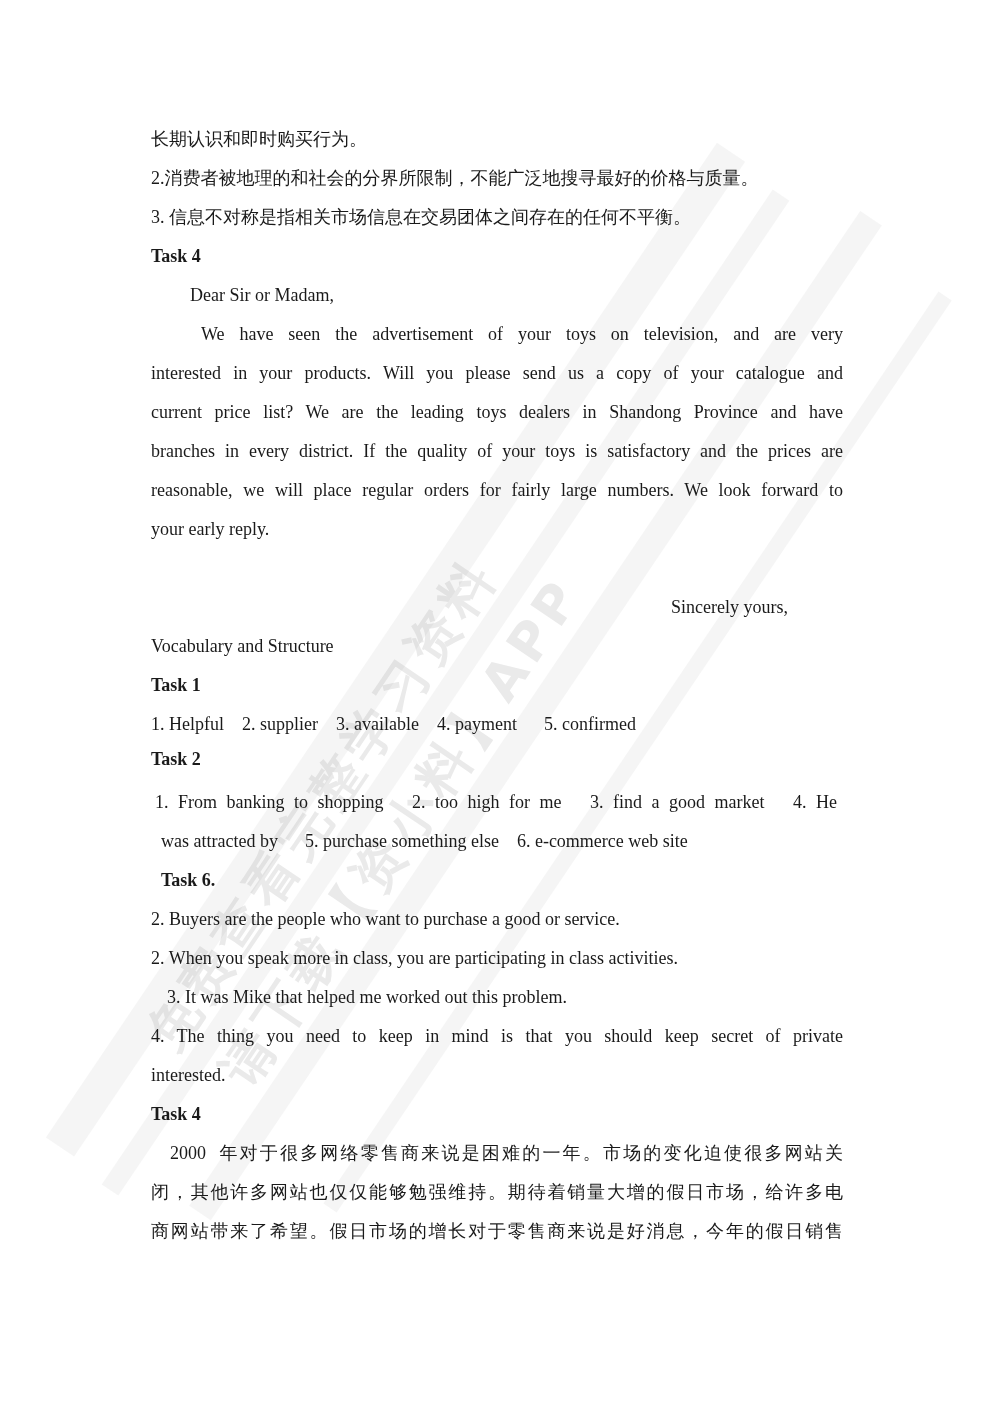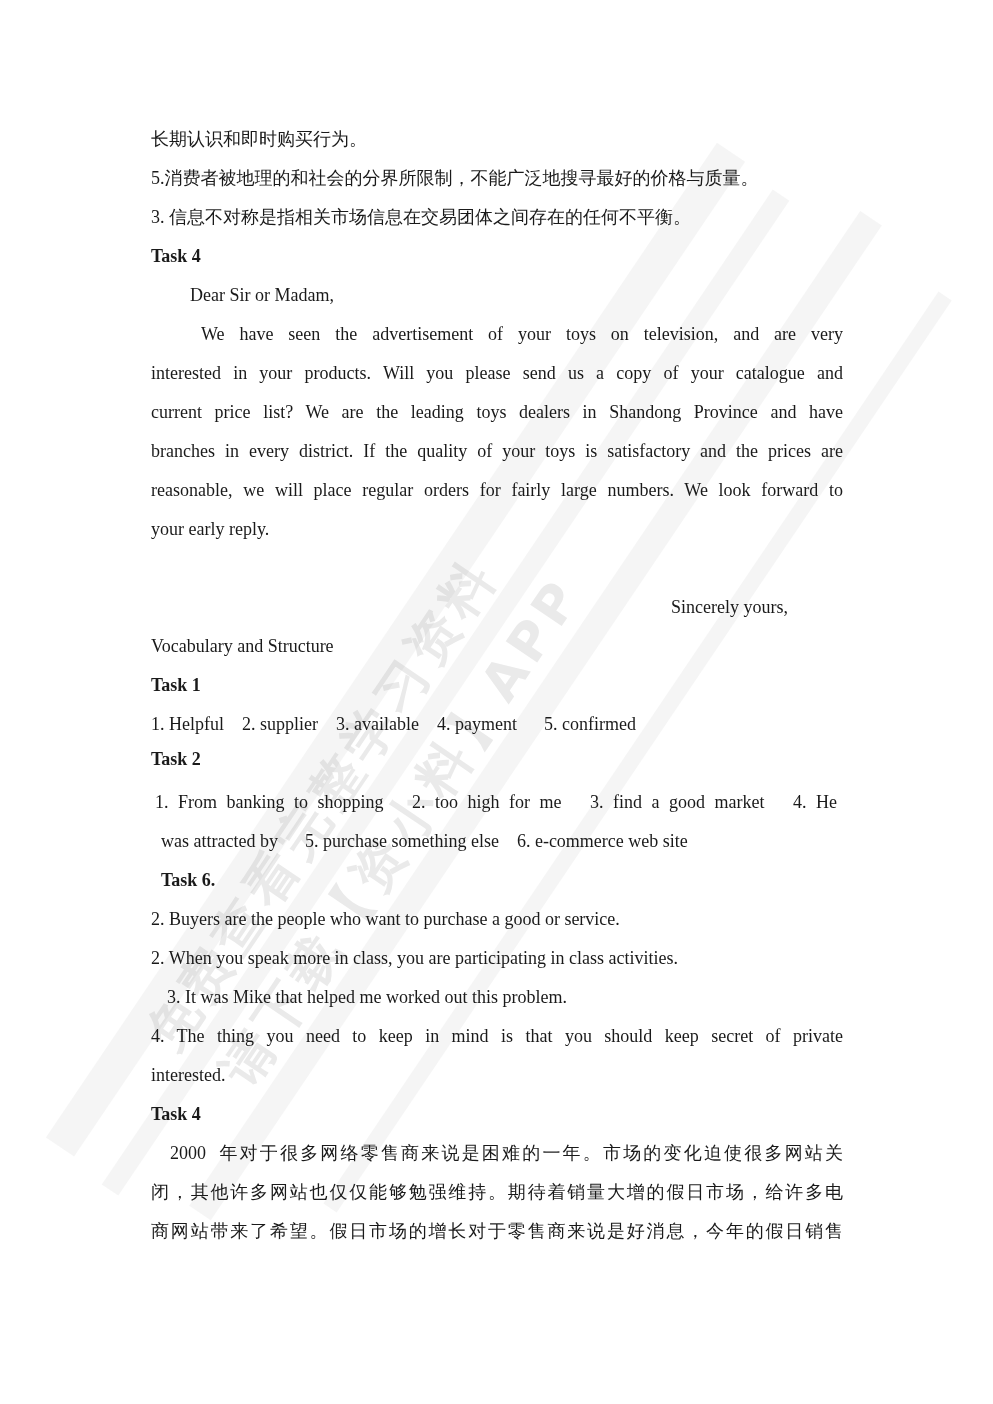--- a/index.html
+++ b/index.html
@@ -34,21 +34,21 @@
     <div class="wm-stripe" style="left:60px; top:1130px; width:1200px;"></div>
     <div class="wm-stripe" style="left:110px; top:1180px; width:1200px; height:20px;"></div>
     <div class="wm-stripe" style="left:200px; top:1200px; width:1200px; height:26px;"></div>
     <div class="wm-stripe" style="left:330px; top:1200px; width:1100px; height:16px;"></div>
     <div class="wm-text" style="left:160px; top:1010px;">免费查看完整学习资料</div>
     <div class="wm-text" style="left:235px; top:1045px;">请下载【资小料】APP</div>
   </div>
 
   <div class="content">
     <div class="line" style="top:3px;">长期认识和即时购买行为。</div>
-    <div class="line" style="top:42px;">5.消费者被地理的和社会的分界所限制，不能广泛地搜寻最好的价格与质量。</div>
+    <div class="line" style="top:42px;">2.消费者被地理的和社会的分界所限制，不能广泛地搜寻最好的价格与质量。</div>
     <div class="line" style="top:81px;">3.  信息不对称是指相关市场信息在交易团体之间存在的任何不平衡。</div>
 
     <div class="line bold" style="top:120px;">Task 4</div>
     <div class="line" style="top:159px; left:39px;">Dear Sir or Madam,</div>
     <div class="line justify" style="top:198px; left:50px; width:642px;">We have seen the advertisement of your toys on television, and are very</div>
     <div class="line justify" style="top:237px;">interested in your products. Will you please send us a copy of your catalogue and</div>
     <div class="line justify" style="top:276px;">current price list?   We are the leading toys dealers in Shandong Province and have</div>
     <div class="line justify" style="top:315px;">branches in every district. If the quality of your toys is satisfactory and the prices are</div>
     <div class="line justify" style="top:354px;">reasonable, we will place regular orders for fairly large numbers. We look forward to</div>
     <div class="line" style="top:393px;">your early reply.</div>

